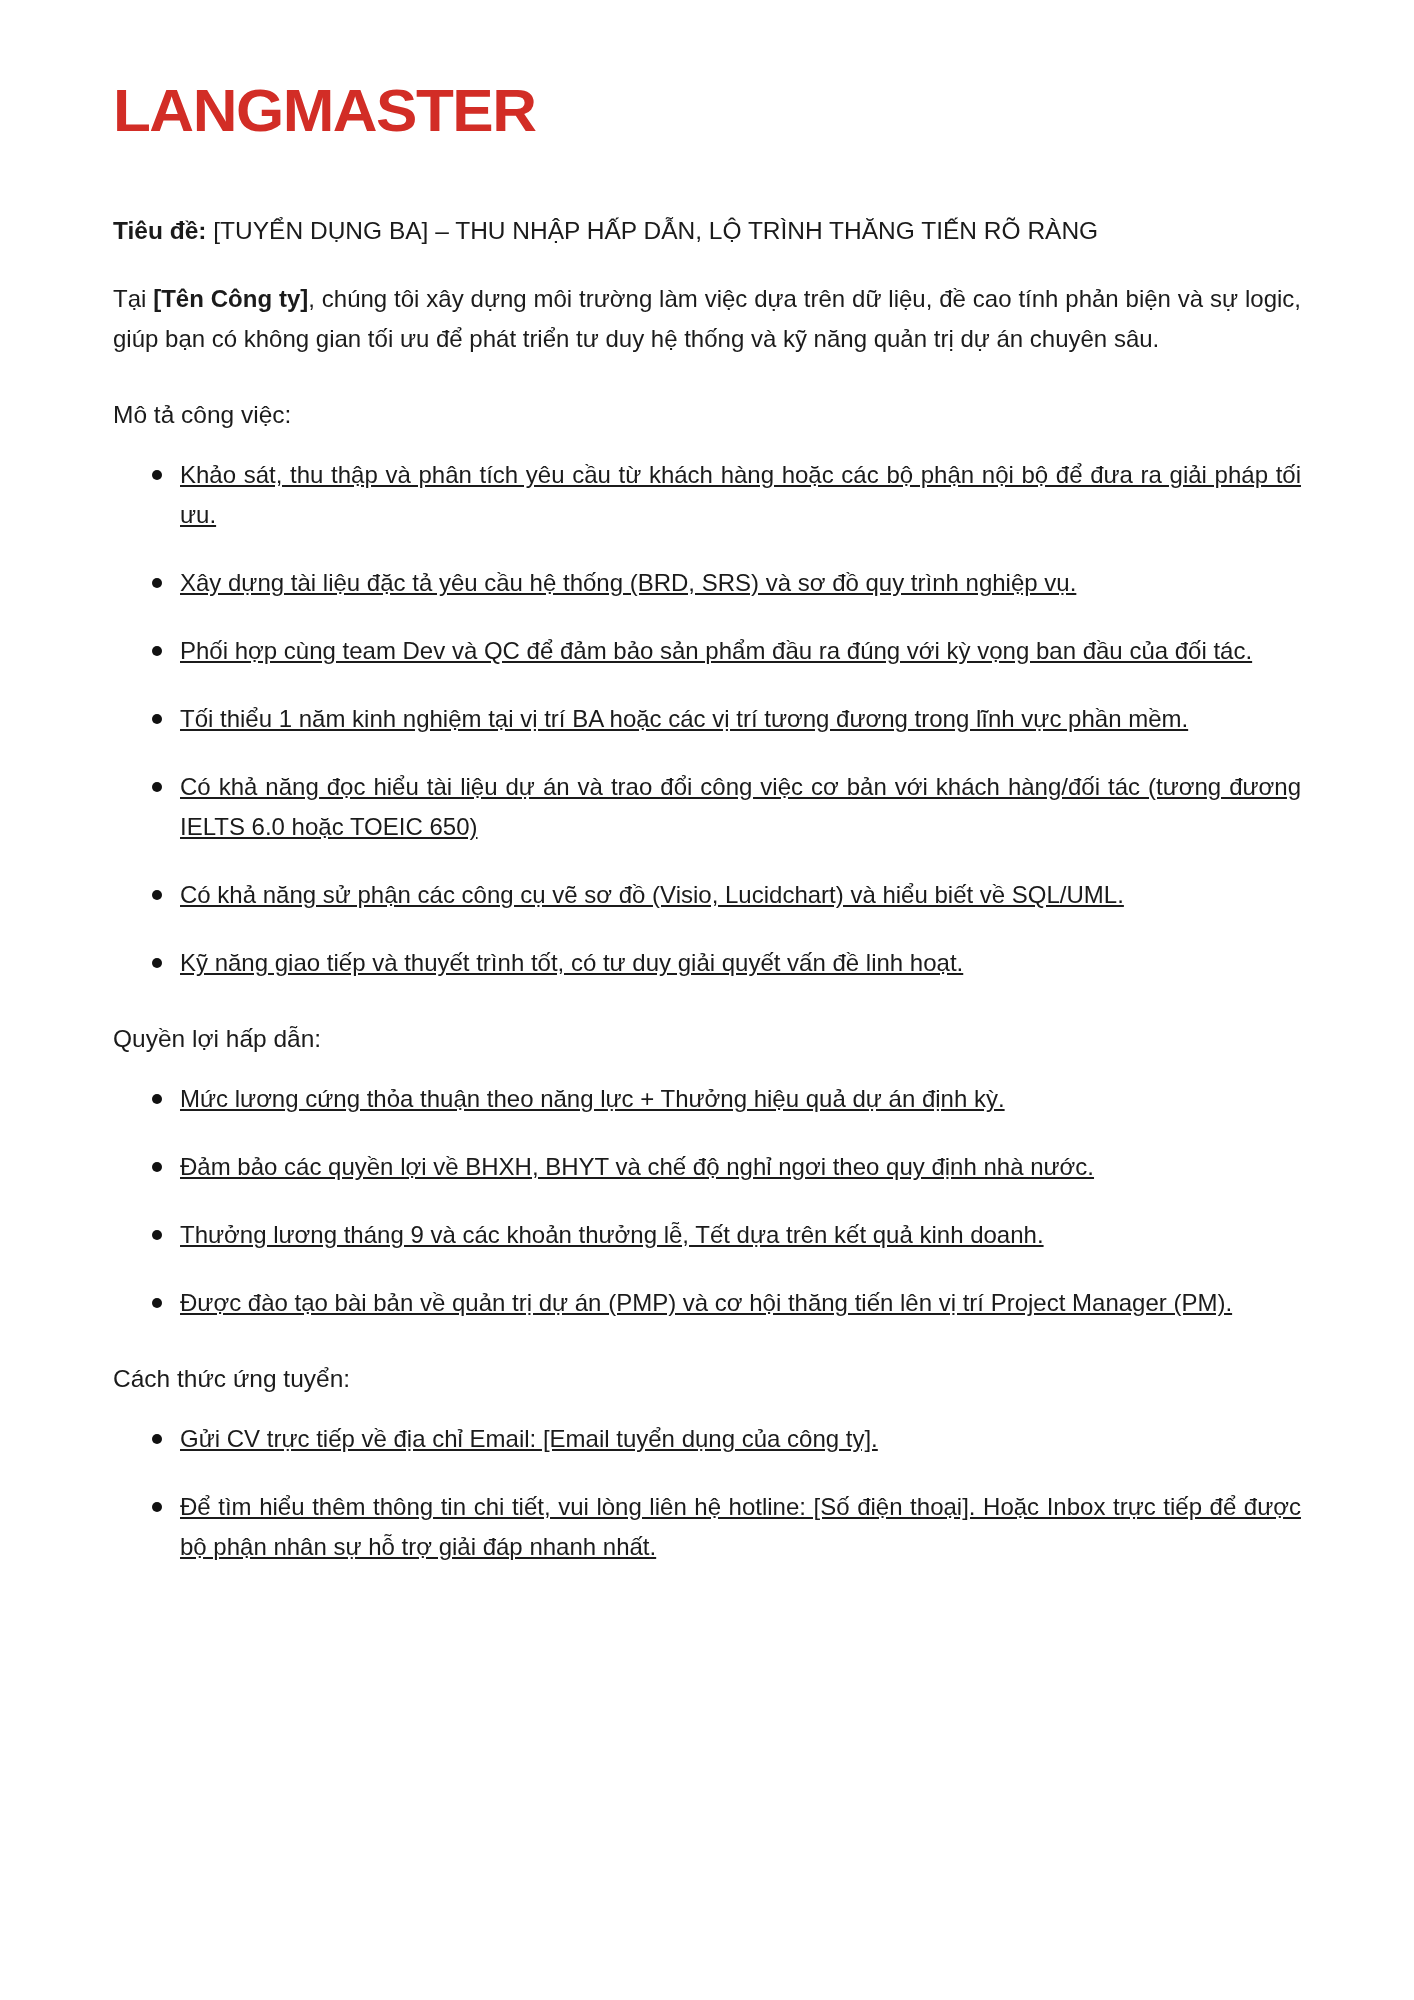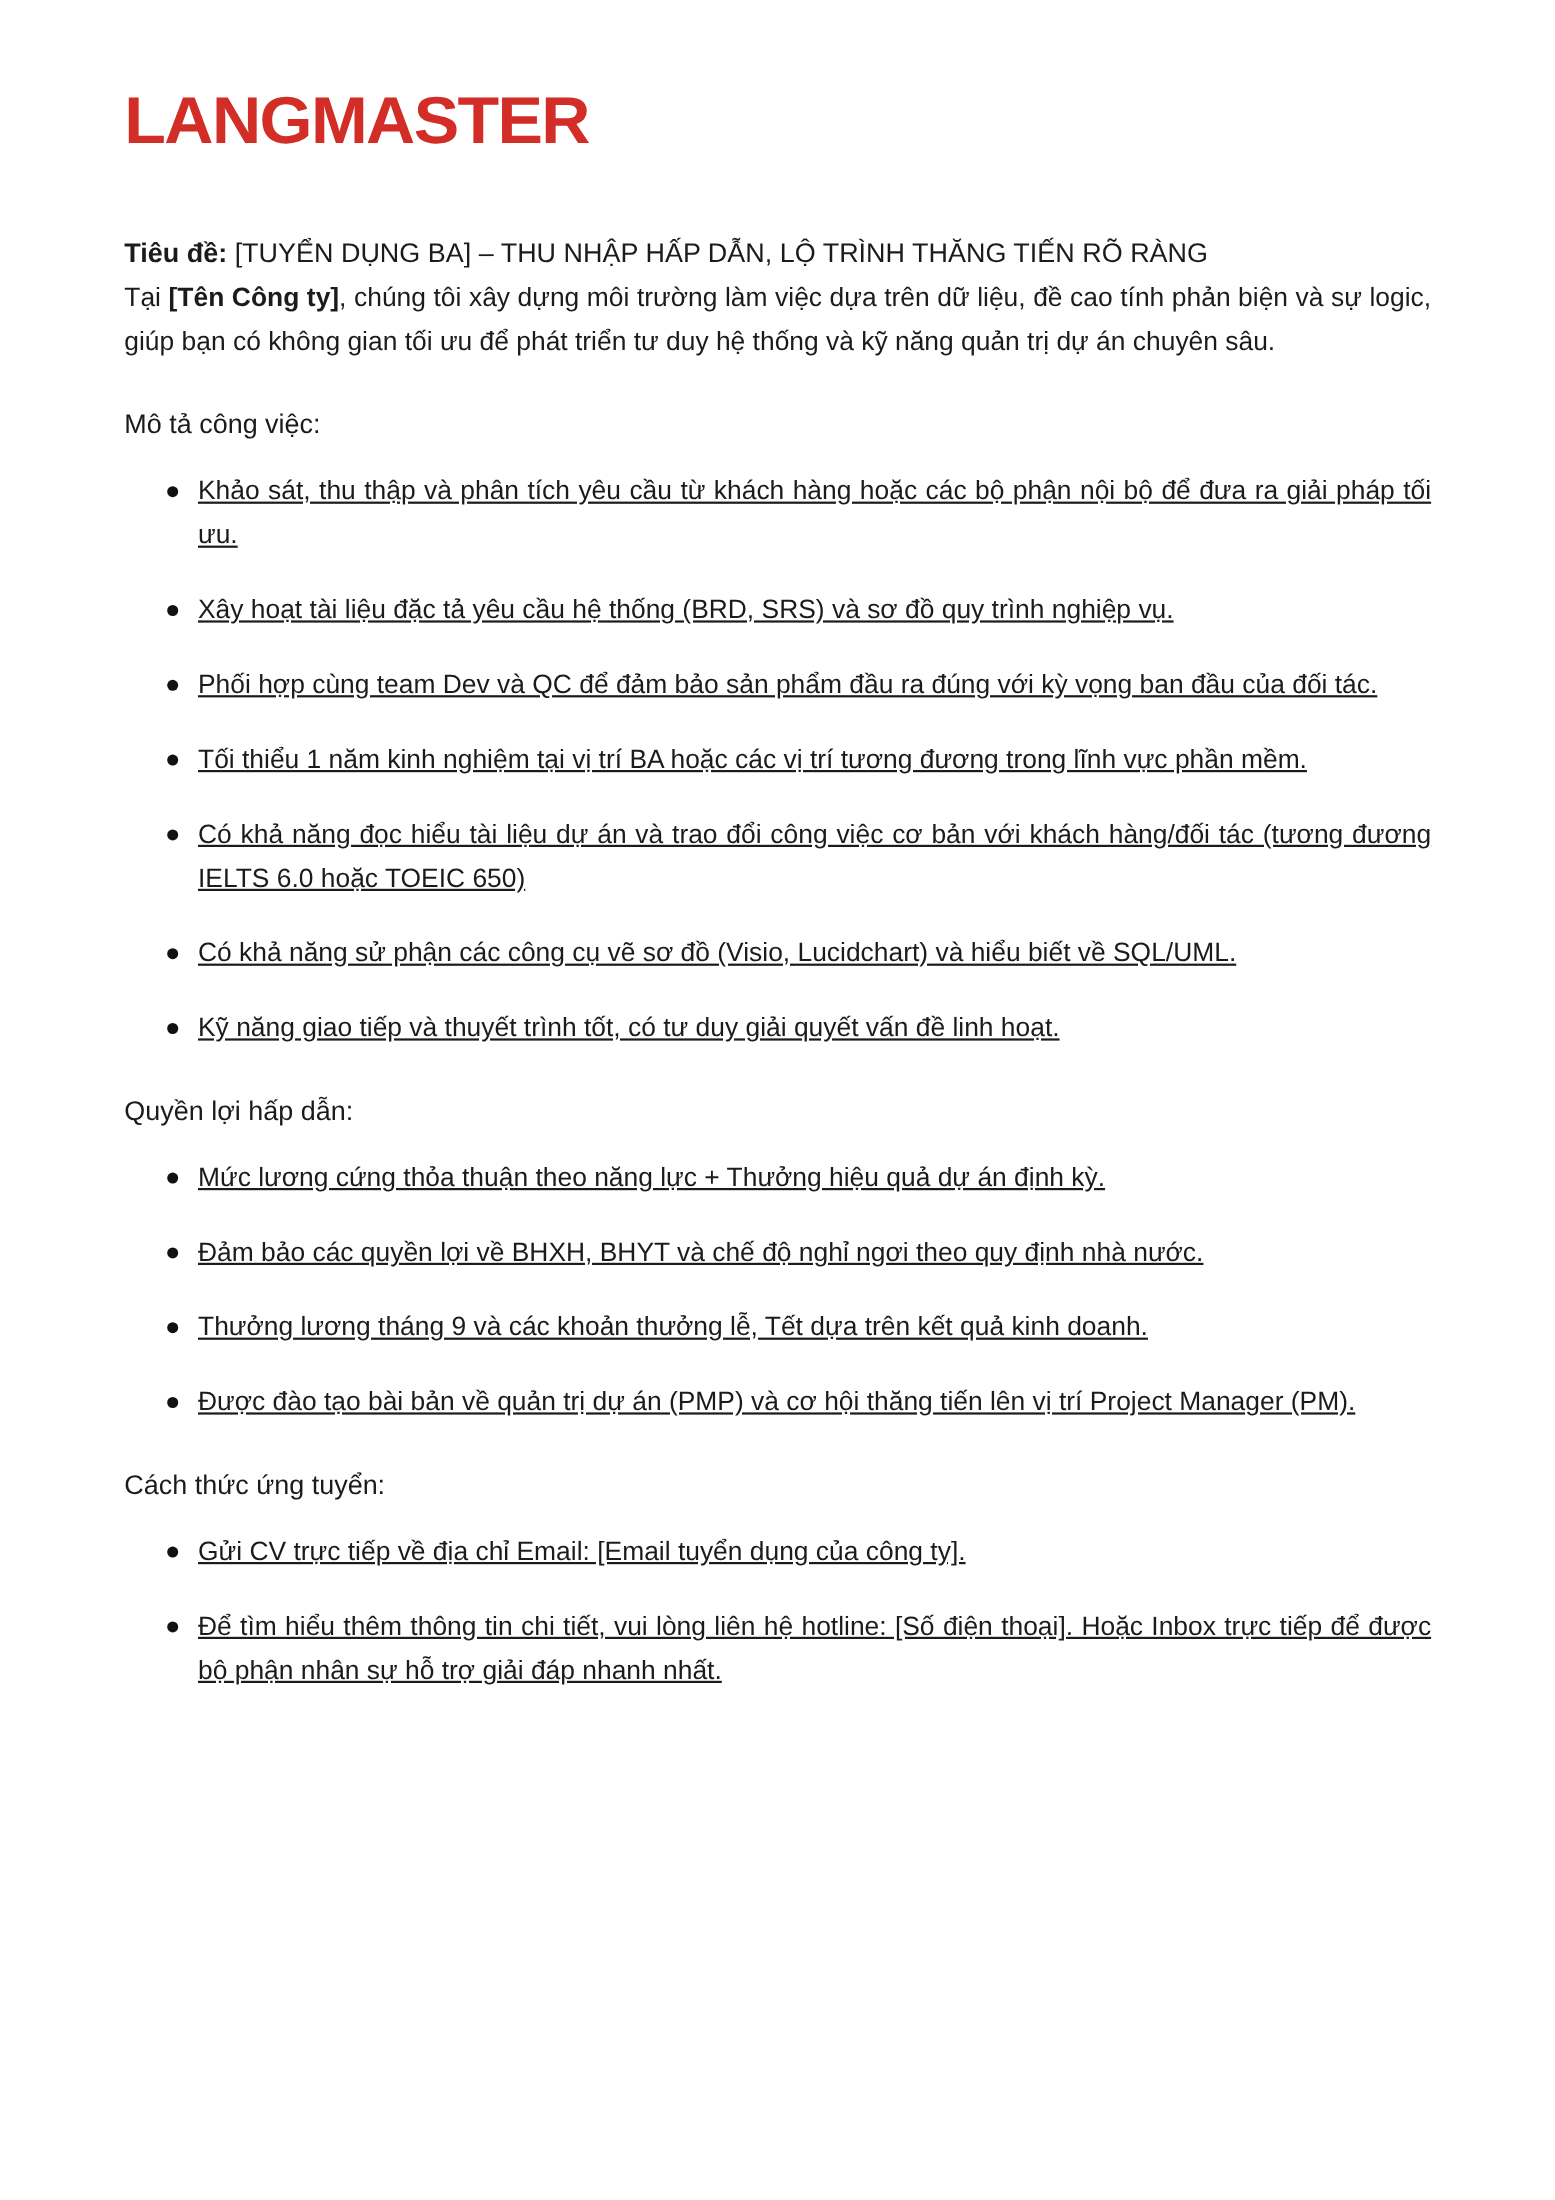--- a/index.html
+++ b/index.html
@@ -29,20 +29,21 @@
     transform: scaleY(0.97);
     font-family: "Liberation Sans", sans-serif;
   }
   .title-line {
     margin-top: 71px;
     font-size: 24.5px;
     line-height: 40px;
   }
   .title-line strong { font-weight: 700; }
   .intro {
+    margin-top: 28px;
     font-size: 24px;
     line-height: 40px;
     text-align: justify;
   }
   .intro strong { font-weight: 700; }
   .sec-h {
     margin: 36px 0 20px 0;
     font-size: 24.5px;
     font-weight: 400;
     line-height: 40px;
@@ -85,21 +86,21 @@
   <p class="intro"><span>Tại </span><strong>[Tên Công ty]</strong><span>, chúng tôi xây dựng môi trường làm việc dựa trên dữ liệu, đề cao tính phản biện và sự logic, giúp bạn có không gian tối ưu để phát triển tư duy hệ thống và kỹ năng quản trị dự án chuyên sâu.</span></p>
 
   <section>
     <h2 class="sec-h">Mô tả công việc:</h2>
     <div class="bullet">
       <span class="dot"></span>
       <p class="btxt">Khảo sát, thu thập và phân tích yêu cầu từ khách hàng hoặc các bộ phận nội bộ để đưa ra giải pháp tối ưu.</p>
     </div>
     <div class="bullet">
       <span class="dot"></span>
-      <p class="btxt">Xây hoạt tài liệu đặc tả yêu cầu hệ thống (BRD, SRS) và sơ đồ quy trình nghiệp vụ.</p>
+      <p class="btxt">Xây dựng tài liệu đặc tả yêu cầu hệ thống (BRD, SRS) và sơ đồ quy trình nghiệp vụ.</p>
     </div>
     <div class="bullet">
       <span class="dot"></span>
       <p class="btxt">Phối hợp cùng team Dev và QC để đảm bảo sản phẩm đầu ra đúng với kỳ vọng ban đầu của đối tác.</p>
     </div>
   </section>
 
   <section>
     <div class="bullet">
       <span class="dot"></span>

